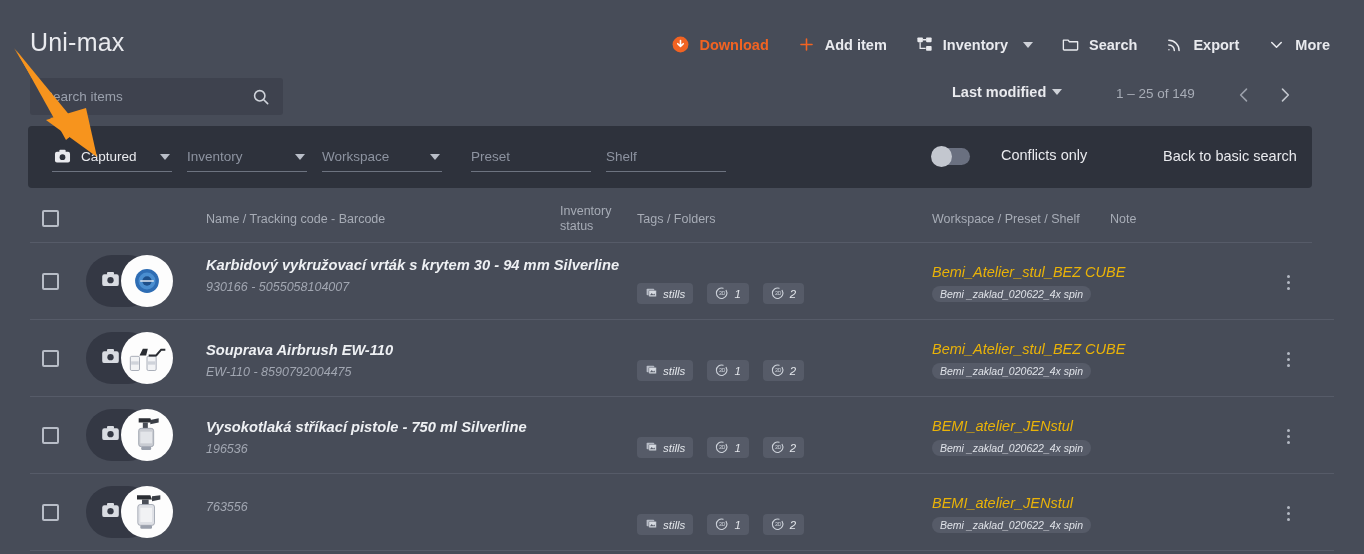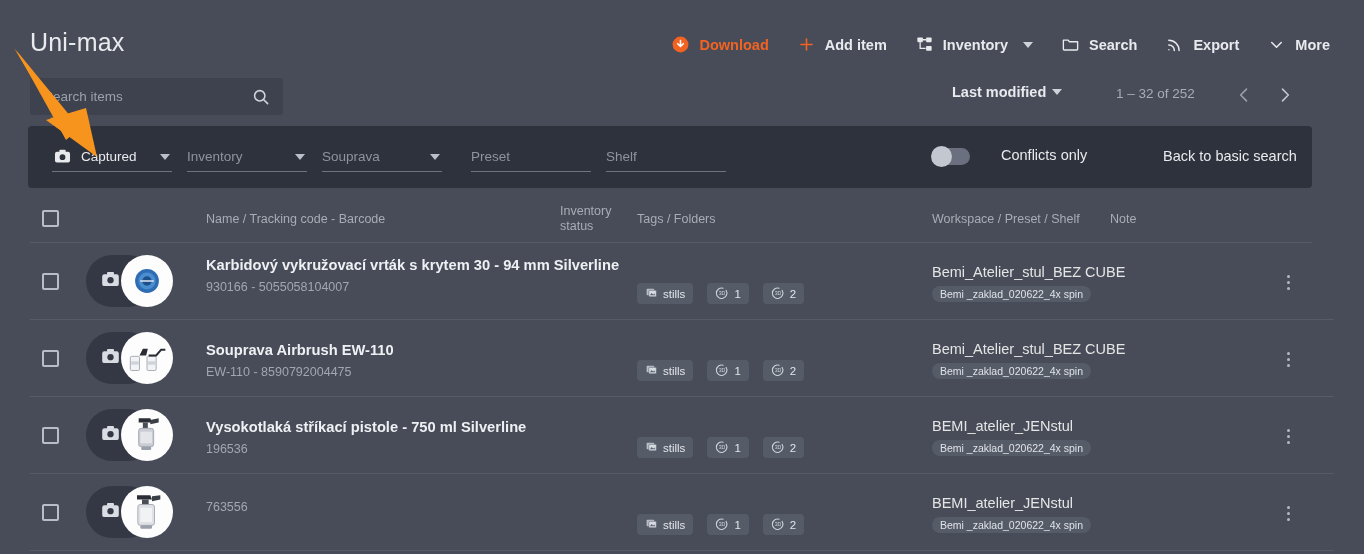--- a/index.html
+++ b/index.html
@@ -121,20 +121,21 @@
   }
   .chk {
     width: 17px; height: 17px; border: 2px solid #b8bdc7; border-radius: 2px;
     cursor: pointer;
   }
 
   .rows { position: absolute; left: 0; top: 243px; width: 1364px; }
   .row {
     position: relative; height: 77px; margin: 0 30px;
     border-bottom: 1px solid #565b68;
+    font-style: italic;
   }
   .row .cell { position: absolute; }
   .r-chk { left: 12px; top: 30px; }
   .thumb {
     position: absolute; left: 56px; top: 12px;
     width: 87px; height: 52px;
   }
   .thumb .pill {
     position: absolute; left: 0; top: 0; width: 68px; height: 52px;
     background: #343844; border-radius: 26px;
@@ -160,21 +161,21 @@
   .r-name.one-line { top: 21px; }
 
   .badges { left: 607px; top: 40px; display: flex; gap: 14px; }
   .badge {
     height: 21px; padding: 0 8px; border-radius: 4px; background: #565b68;
     display: flex; align-items: center; gap: 5px;
     font-size: 11.5px; color: #e2e5ea; cursor: pointer;
   }
 
   .r-ws { left: 902px; top: 21px; }
-  .r-ws .wsname { font-size: 14.5px; color: #e5e5e5; }
+  .r-ws .wsname { font-size: 14.5px; color: #eab308; }
   .r-ws .preset {
     display: inline-block; margin-top: 6px;
     background: #565b68; border-radius: 9px; padding: 2px 8px;
     font-size: 10.5px; color: #dfe2e8;
   }
 
   .kebab {
     position: absolute; left: 1247px; top: 28px;
     width: 22px; height: 22px; cursor: pointer;
     display: flex; flex-direction: column; align-items: center; justify-content: center; gap: 3px;
@@ -266,21 +267,21 @@
             <path d="M15.3 15.3L20 20" stroke-linecap="round"></path>
           </svg>
       </span>
     </div>
 
     <div class="sortctl">
       <span>Last modified</span>
       <span class="caret"></span>
     </div>
 
-    <div class="pagecount">1 – 32 of 252</div>
+    <div class="pagecount">1 – 25 of 149</div>
 
     <div class="pagebtn prev">
       <span>
         <svg width="20" height="20" viewBox="0 0 24 24">
             <path d="M15 5l-7 7 7 7" stroke="#9ba0ab" stroke-width="1.9" fill="none" stroke-linecap="round" stroke-linejoin="round"></path>
           </svg>
       </span>
     </div>
     <div class="pagebtn next">
       <span>
@@ -304,21 +305,21 @@
       <span class="lbl">Captured</span>
       <span class="fcaret"></span>
     </div>
 
     <div class="ffield" style="left:159px; width:120px;">
       <span class="lbl ph">Inventory</span>
       <span class="fcaret"></span>
     </div>
 
     <div class="ffield" style="left:294px; width:120px;">
-      <span class="lbl ph">Souprava</span>
+      <span class="lbl ph">Workspace</span>
       <span class="fcaret"></span>
     </div>
 
     <div class="ffield" style="left:443px; width:120px;">
       <span class="lbl ph">Preset</span>
     </div>
 
     <div class="ffield" style="left:578px; width:120px;">
       <span class="lbl ph">Shelf</span>
     </div>

